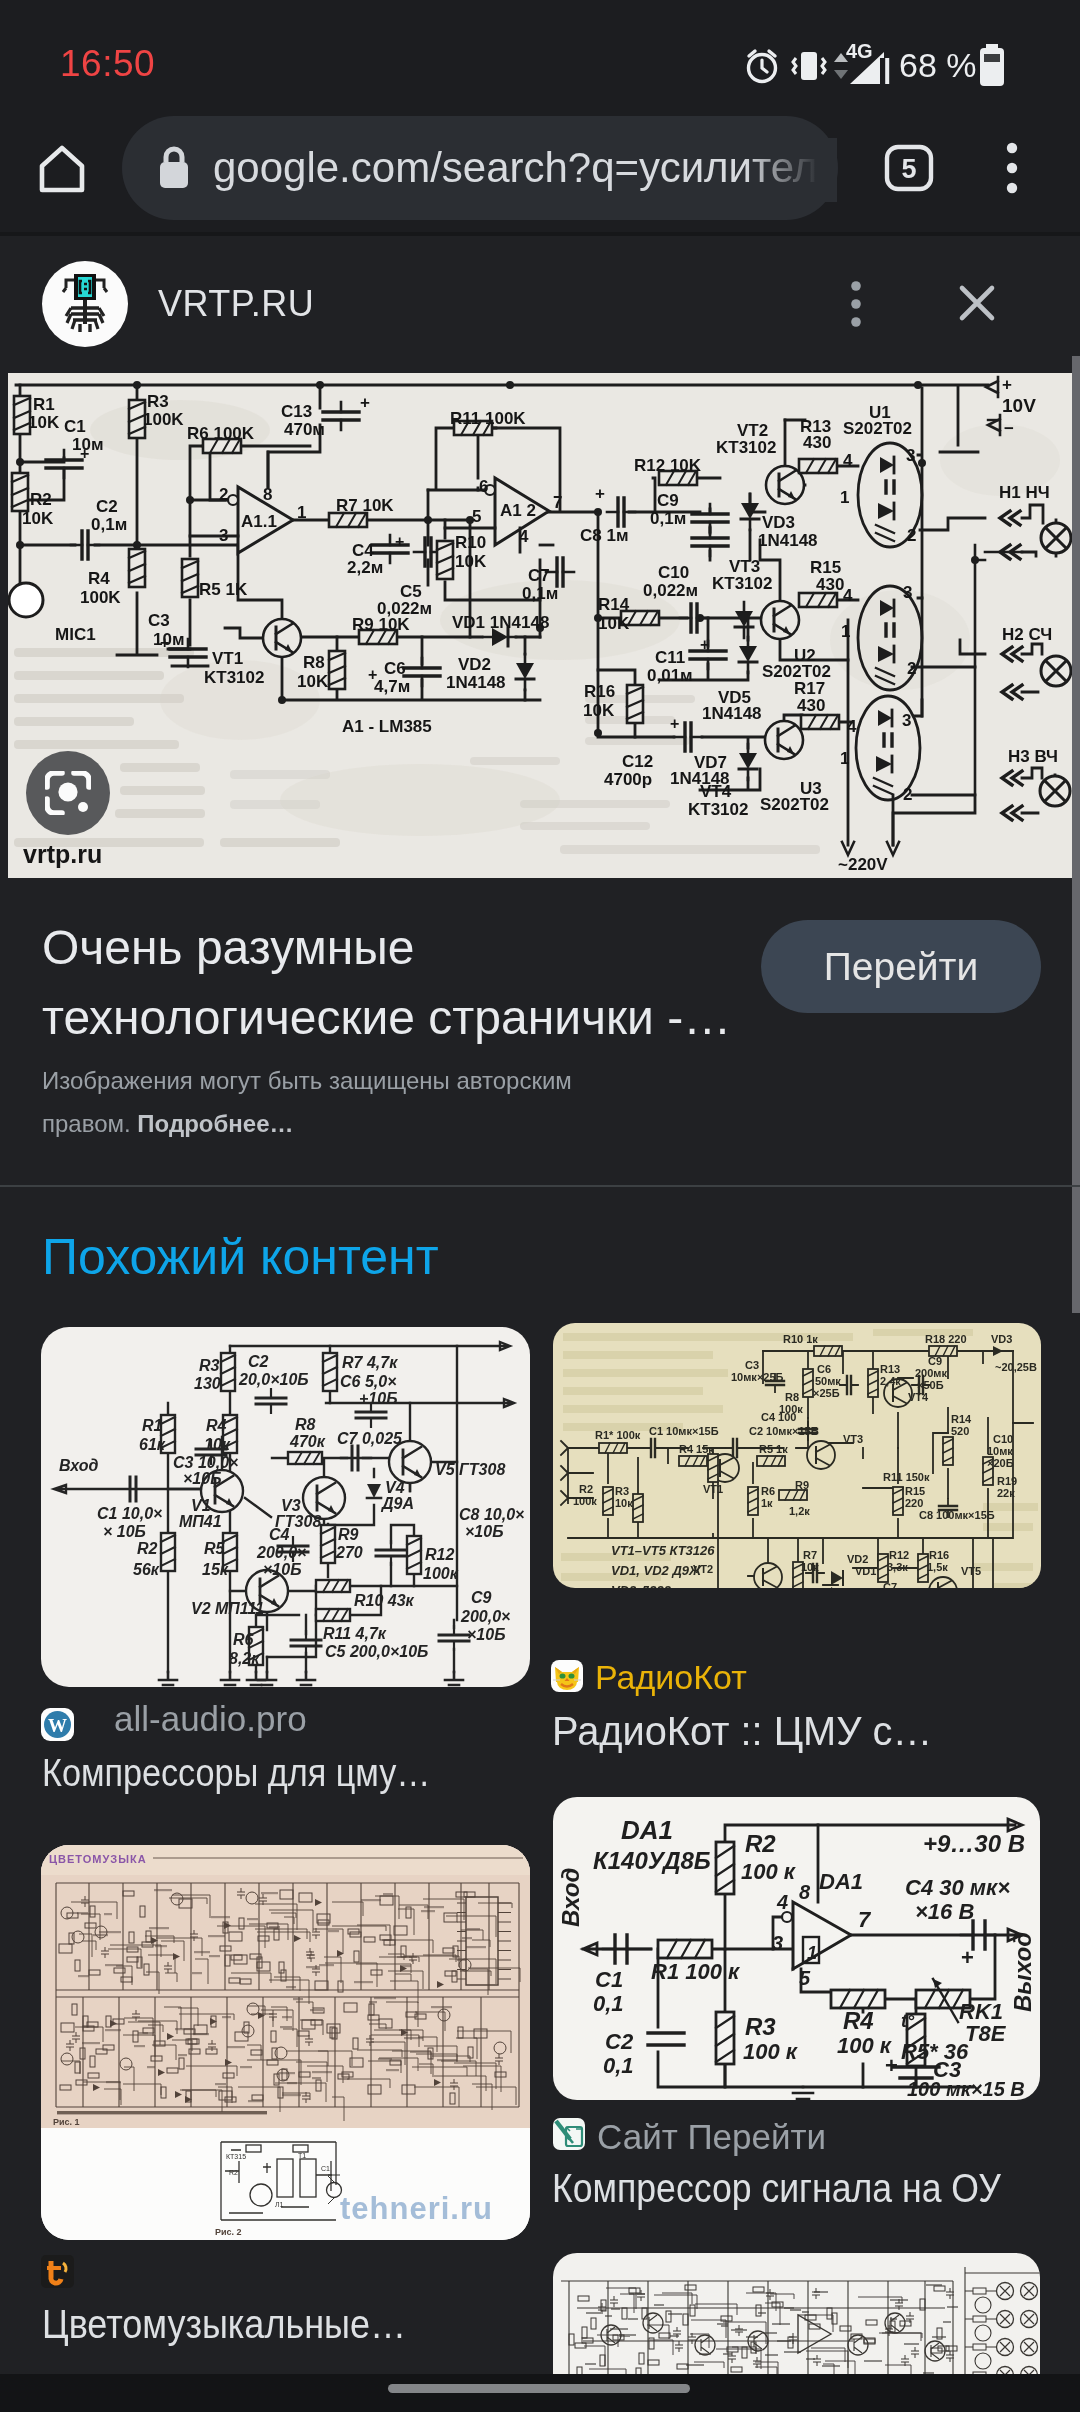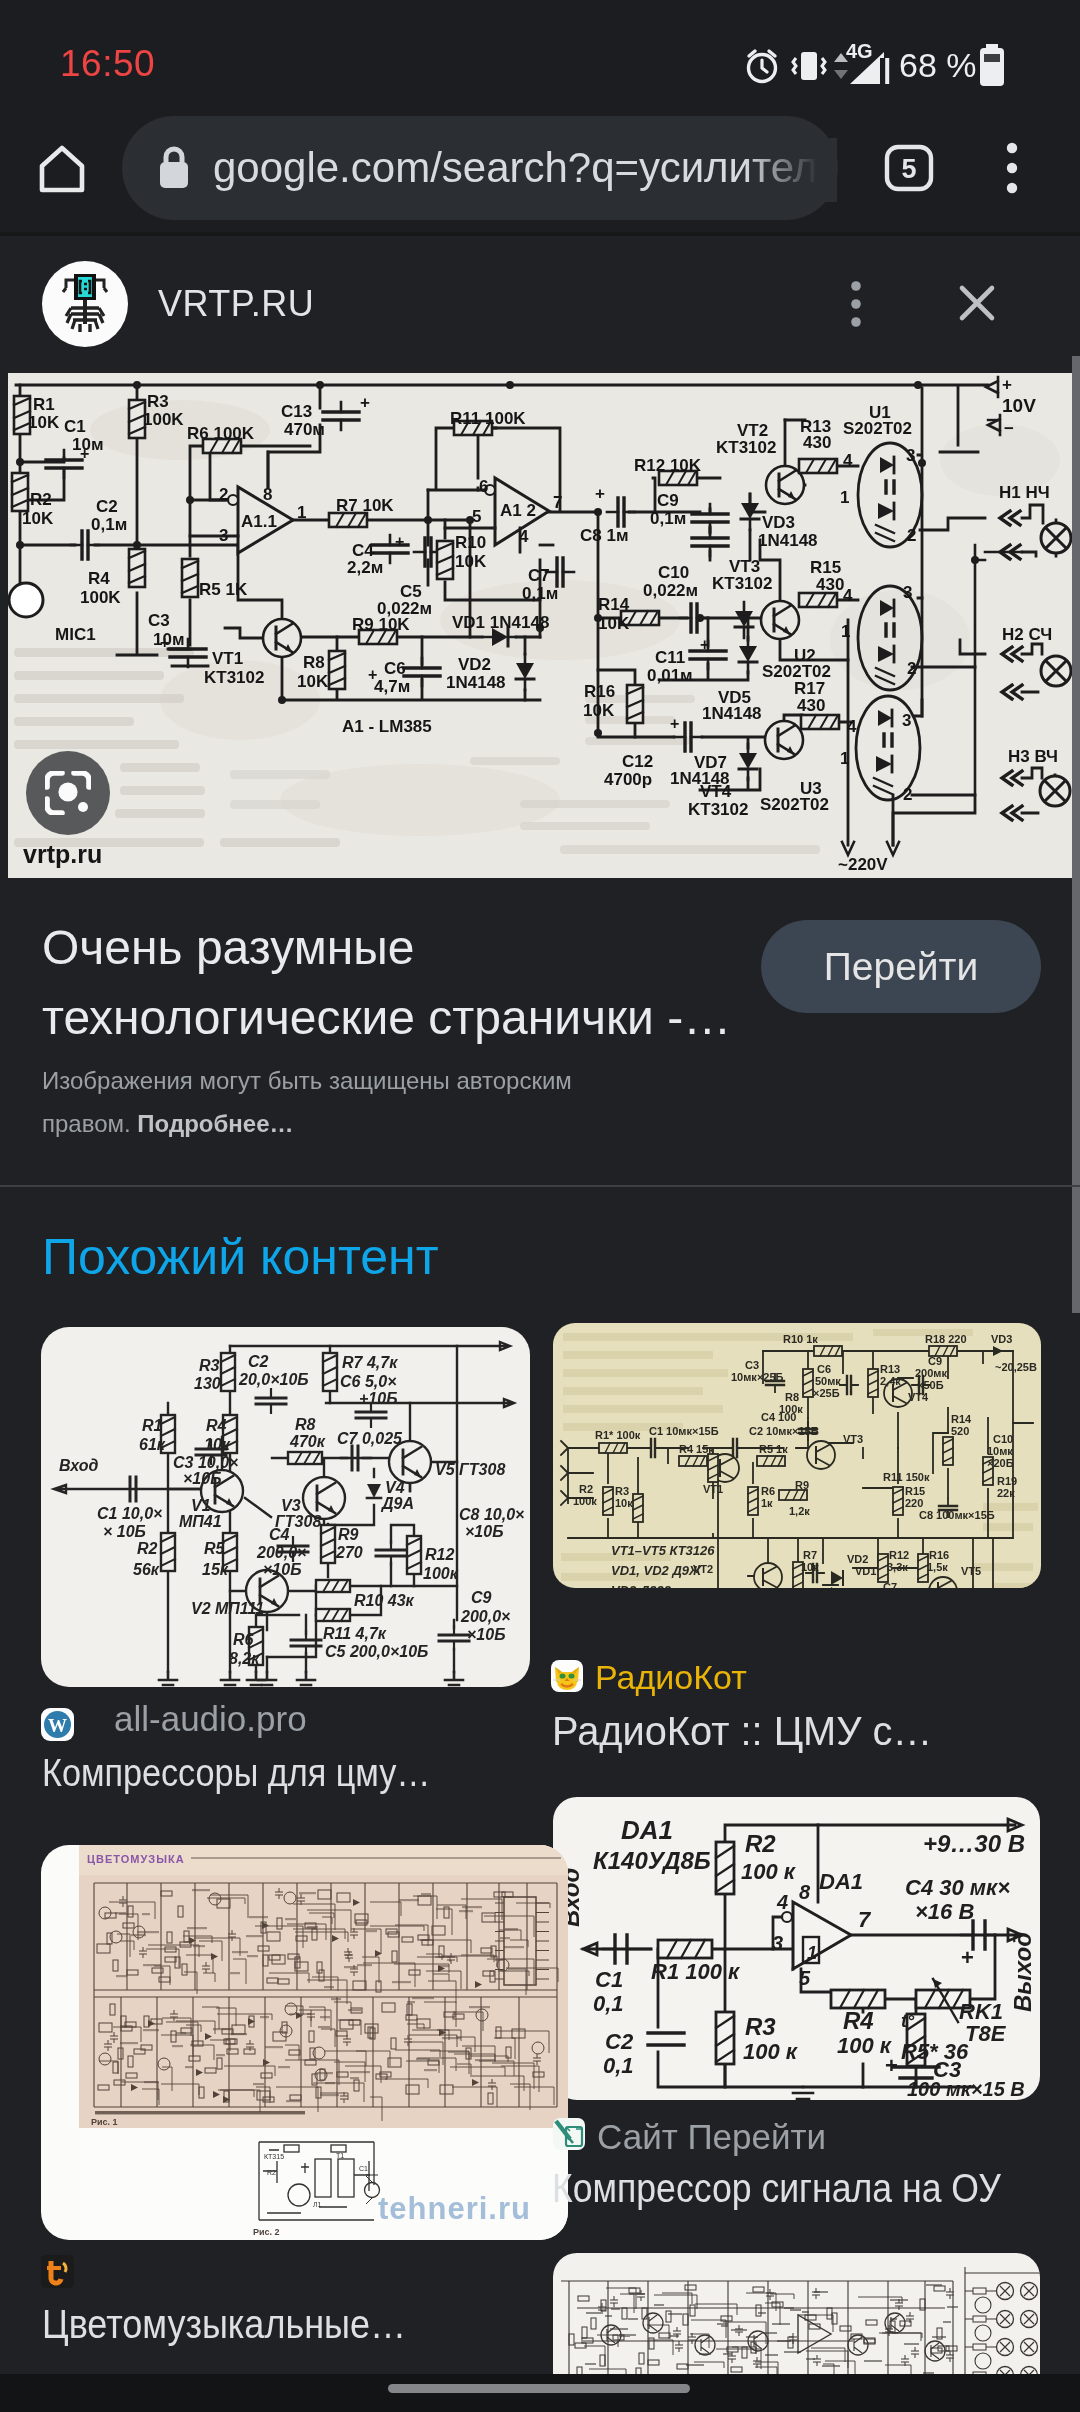--- a/index.html
+++ b/index.html
@@ -948,21 +948,21 @@
       <text x="354" y="299" font-size="20">100 мк×15 В</text>
       <text x="412" y="172" font-size="0">+</text>
     </g>
 
     <text x="0" y="0" transform="translate(26,130) rotate(-90)" font-family="Liberation Sans" font-weight="bold" font-style="italic" font-size="24" fill="#1f1f1f">Вход</text>
     <text x="0" y="0" transform="translate(478,215) rotate(-90)" font-family="Liberation Sans" font-weight="bold" font-style="italic" font-size="24" fill="#1f1f1f">Выход</text>
   </g>
   </svg>
   </div>
 
-  <div id="tileC" class="abs" style="left:41px;top:1845px;width:489px;height:395px;border-radius:28px;background:#fbfbfa;overflow:hidden;padding-left:38px;">
+  <div id="tileC" class="abs" style="left:41px;top:1845px;width:489px;height:395px;border-radius:28px;background:#fbfbfa;overflow:hidden;">
   <svg width="489" height="395" viewBox="0 0 489 395">
   <rect x="0" y="0" width="489" height="283" fill="#e7d3c4"></rect>
   <rect x="0" y="0" width="489" height="30" fill="#ecdccc"></rect>
   <rect x="0" y="283" width="489" height="112" fill="#fcfcfb"></rect>
   <text x="8" y="18" font-family="Liberation Sans" font-size="11" font-weight="bold" fill="#8a56a8" letter-spacing="1">ЦВЕТОМУЗЫКА</text>
   <path d="M112,13 H482" stroke="#6a5a50" stroke-width="1.2"></path>
   <g fill="none" stroke="#52433a" stroke-width="1.1">
   <path d="M15,38 H478 M15,145 H478 M15,152 H478 M15,262 H478"></path>
   <path d="M15,38 V262 M478,38 V262 M448,38 V145"></path>
   <path d="M48,38 V145"></path>

